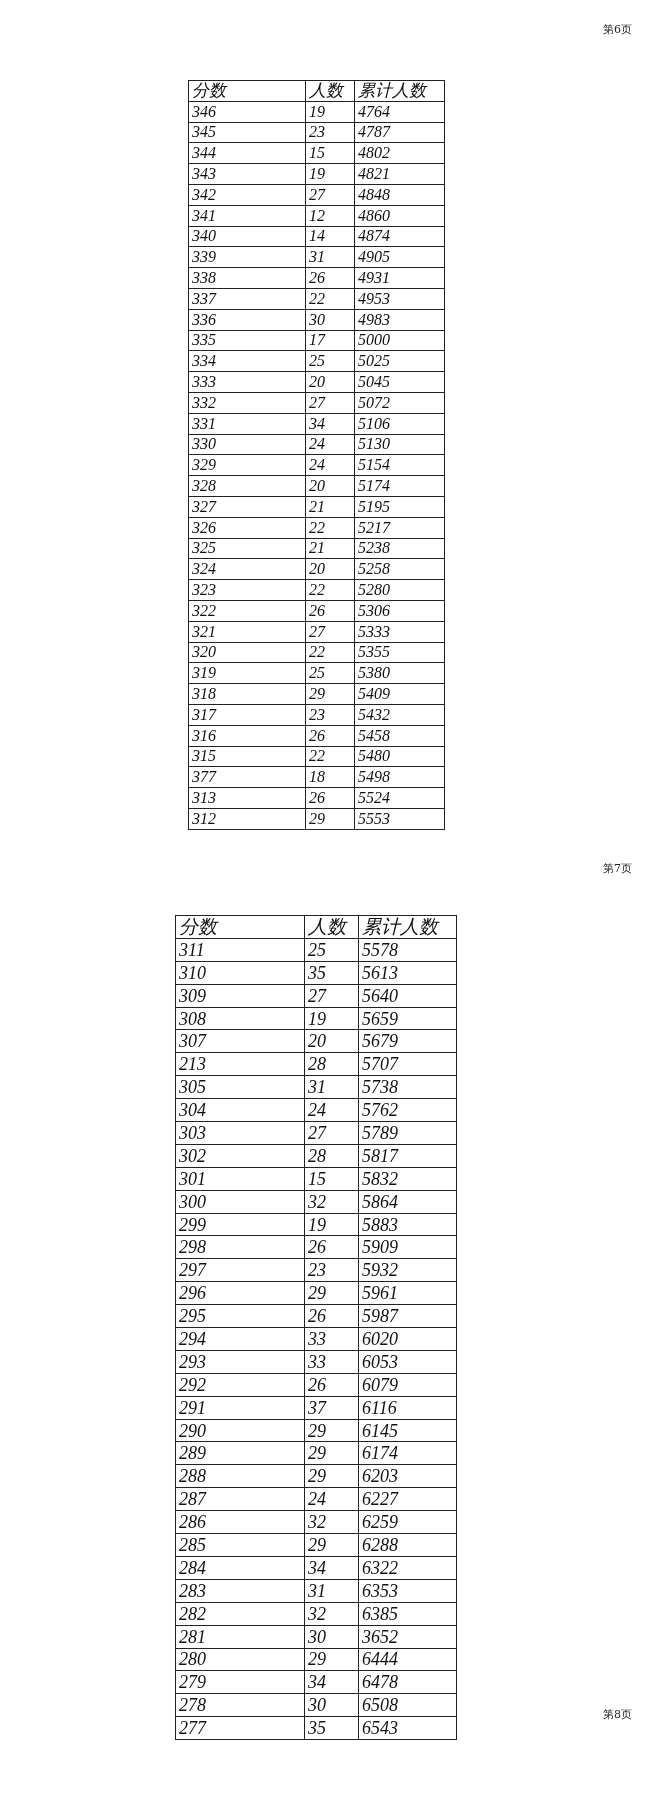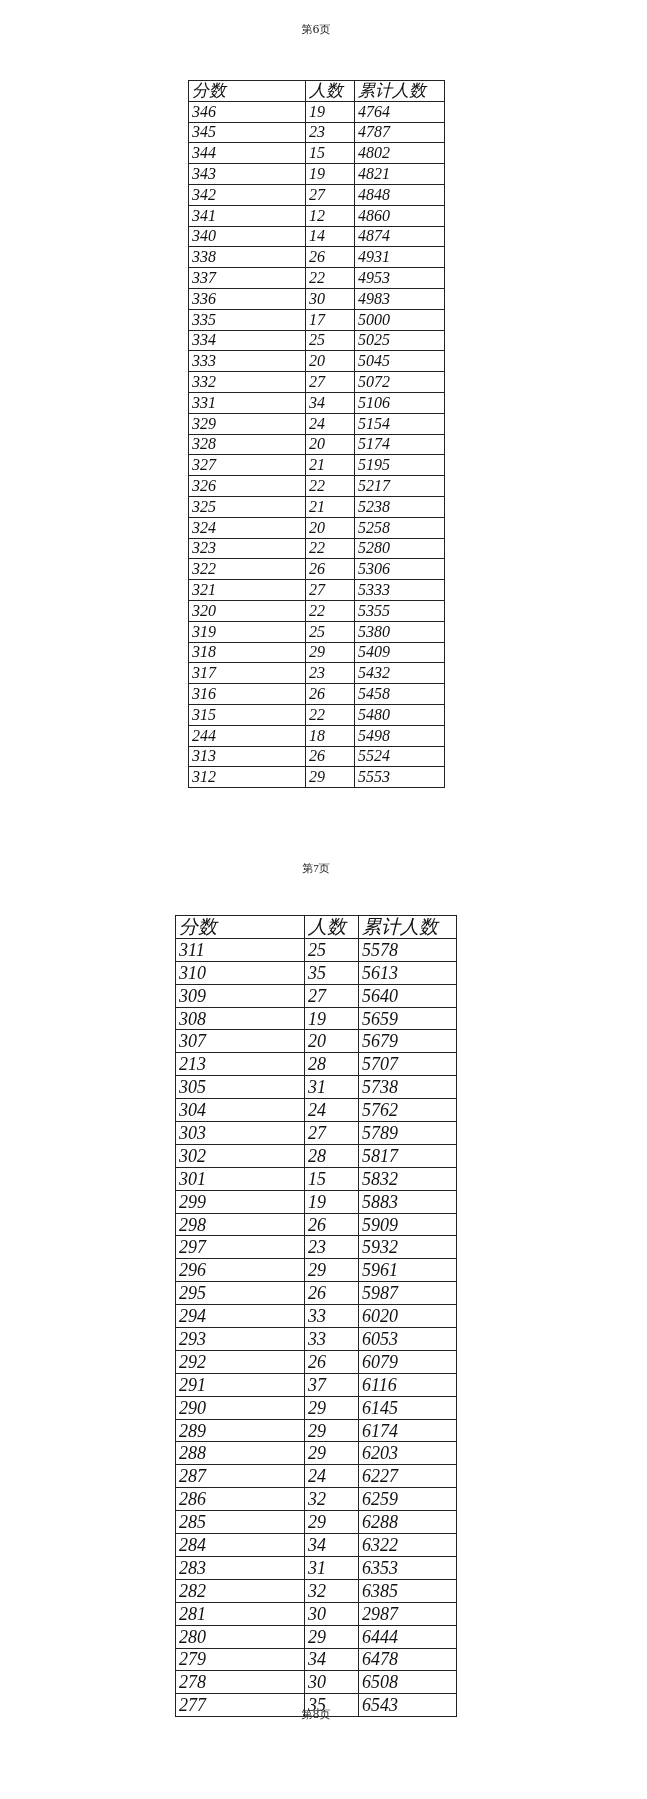--- a/index.html
+++ b/index.html
@@ -12,21 +12,21 @@
       height: 1799px;
       position: relative;
       overflow: hidden;
       font-family: "DejaVu Serif", "Liberation Serif", serif;
       color: #111111;
     }
     .page-label {
       position: absolute;
       left: 0;
       width: 632px;
-      text-align: center;
+      text-align: right;
       font-size: 11px;
       color: #222;
       font-family: "DejaVu Serif", serif;
     }
     .score-table {
       position: absolute;
       border-collapse: collapse;
       table-layout: fixed;
       font-style: italic;
     }
@@ -91,20 +91,25 @@
         <td>341</td>
         <td>12</td>
         <td>4860</td>
       </tr>
       <tr>
         <td>340</td>
         <td>14</td>
         <td>4874</td>
       </tr>
       <tr>
+        <td>339</td>
+        <td>31</td>
+        <td>4905</td>
+      </tr>
+      <tr>
         <td>338</td>
         <td>26</td>
         <td>4931</td>
       </tr>
       <tr>
         <td>337</td>
         <td>22</td>
         <td>4953</td>
       </tr>
       <tr>
@@ -131,20 +136,25 @@
         <td>332</td>
         <td>27</td>
         <td>5072</td>
       </tr>
       <tr>
         <td>331</td>
         <td>34</td>
         <td>5106</td>
       </tr>
       <tr>
+        <td>330</td>
+        <td>24</td>
+        <td>5130</td>
+      </tr>
+      <tr>
         <td>329</td>
         <td>24</td>
         <td>5154</td>
       </tr>
       <tr>
         <td>328</td>
         <td>20</td>
         <td>5174</td>
       </tr>
       <tr>
@@ -206,38 +216,38 @@
         <td>316</td>
         <td>26</td>
         <td>5458</td>
       </tr>
       <tr>
         <td>315</td>
         <td>22</td>
         <td>5480</td>
       </tr>
       <tr>
-        <td>244</td>
+        <td>377</td>
         <td>18</td>
         <td>5498</td>
       </tr>
       <tr>
         <td>313</td>
         <td>26</td>
         <td>5524</td>
       </tr>
       <tr>
         <td>312</td>
         <td>29</td>
         <td>5553</td>
       </tr>
     </tbody>
 </table>
 
-<div class="page-label" style="top:861px;font-family:Liberation Serif, serif;">第7页</div>
+<div class="page-label" style="top:861px;">第7页</div>
 
 <table class="score-table" id="t2">
   <colgroup>
       <col style="width:129px">
       <col style="width:54px">
       <col style="width:98px">
     </colgroup>
   <tbody id="t2-body">
       <tr class="hd">
         <td>分数</td>
@@ -293,20 +303,25 @@
         <td>302</td>
         <td>28</td>
         <td>5817</td>
       </tr>
       <tr>
         <td>301</td>
         <td>15</td>
         <td>5832</td>
       </tr>
       <tr>
+        <td>300</td>
+        <td>32</td>
+        <td>5864</td>
+      </tr>
+      <tr>
         <td>299</td>
         <td>19</td>
         <td>5883</td>
       </tr>
       <tr>
         <td>298</td>
         <td>26</td>
         <td>5909</td>
       </tr>
       <tr>
@@ -385,21 +400,21 @@
         <td>6353</td>
       </tr>
       <tr>
         <td>282</td>
         <td>32</td>
         <td>6385</td>
       </tr>
       <tr>
         <td>281</td>
         <td>30</td>
-        <td>2987</td>
+        <td>3652</td>
       </tr>
       <tr>
         <td>280</td>
         <td>29</td>
         <td>6444</td>
       </tr>
       <tr>
         <td>279</td>
         <td>34</td>
         <td>6478</td>

